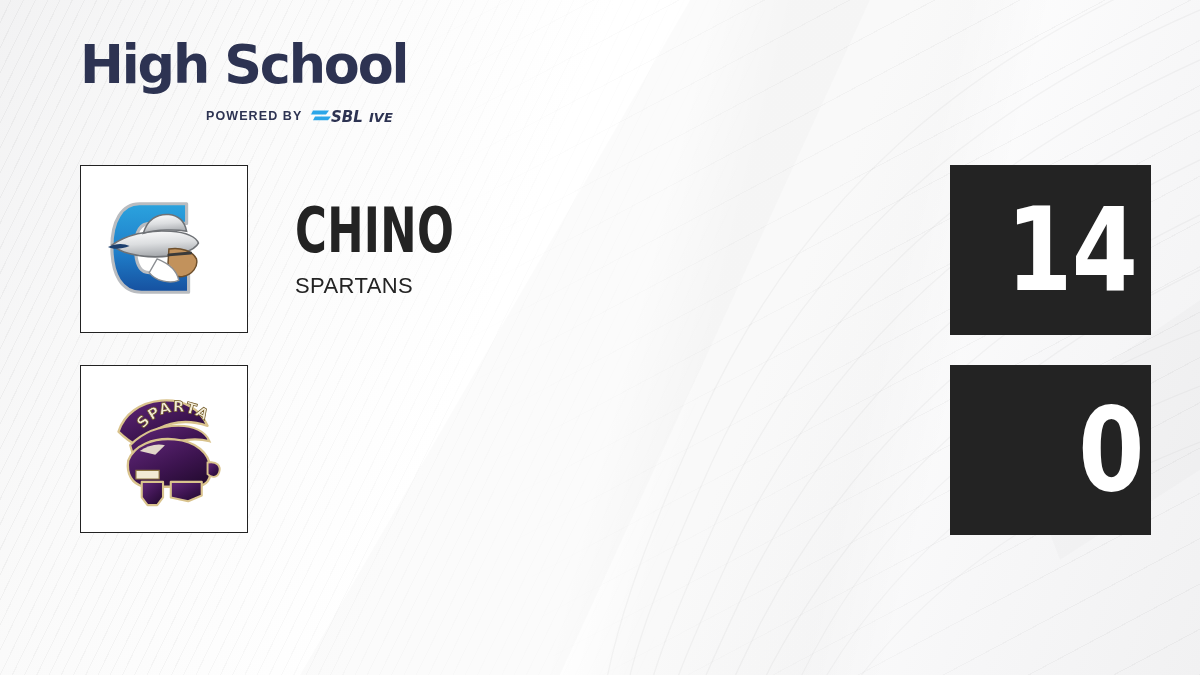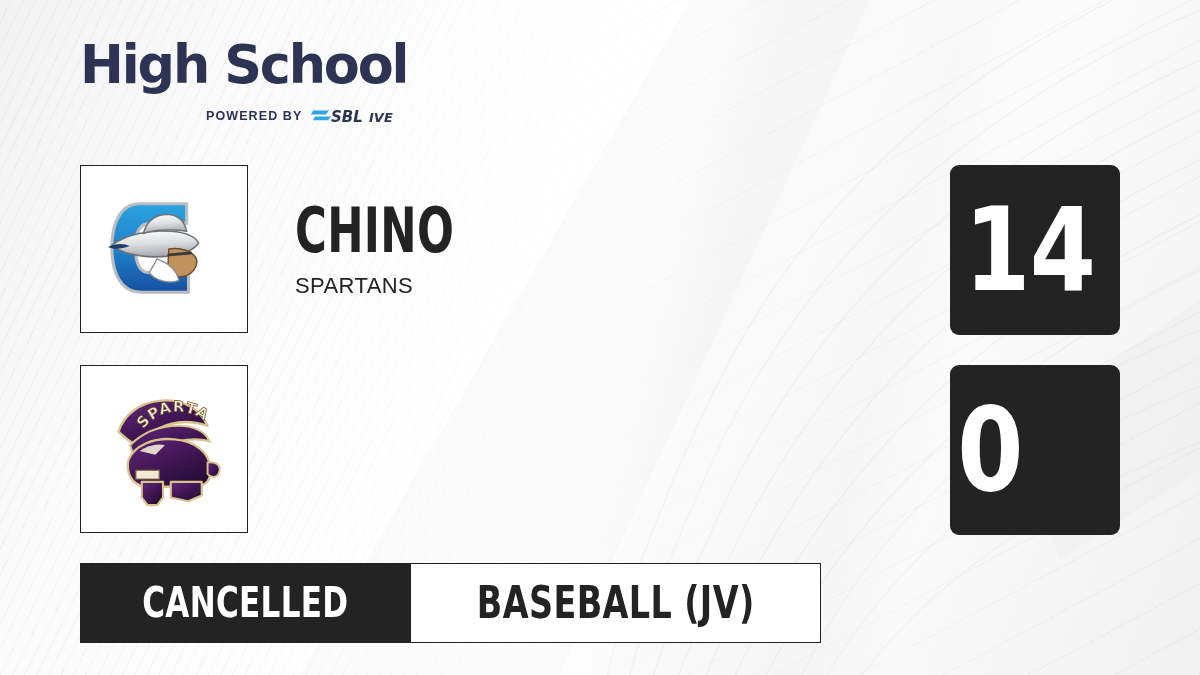--- a/index.html
+++ b/index.html
@@ -166,27 +166,26 @@
     letter-spacing: 0.4px;
     color: #232323;
     margin-top: 12px;
     white-space: nowrap;
   }
 
   .score-box {
     position: absolute;
     left: 870px;
     top: 0;
-    width: 170px;
+    width: 201px;
     height: 170px;
     background: #232323;
     display: flex;
     align-items: center;
-    justify-content: flex-start;
-    border-radius: 9px;
+    justify-content: flex-end;
   }
   .score-value {
     font-family: "DejaVu Sans", sans-serif;
     font-weight: bold;
     font-size: 116px;
     line-height: 116px;
     color: #ffffff;
     letter-spacing: -1px;
     transform: scaleX(0.82);
     transform-origin: center center;
@@ -370,22 +369,14 @@
             <textPath href="#crestArc" startOffset="4%">SPARTANS</textPath>
           </text>
         </svg>
       </span>
     </div>
     <div class="score-box">
       <span class="score-value">0</span>
     </div>
   </div>
 
-  <div class="status-bar">
-    <div class="status-state">
-      <span class="status-state-text">CANCELLED</span>
-    </div>
-    <div class="status-sport">
-      <span class="status-sport-text">BASEBALL (JV)</span>
-    </div>
-  </div>
 
 </div>
 
 </body></html>

